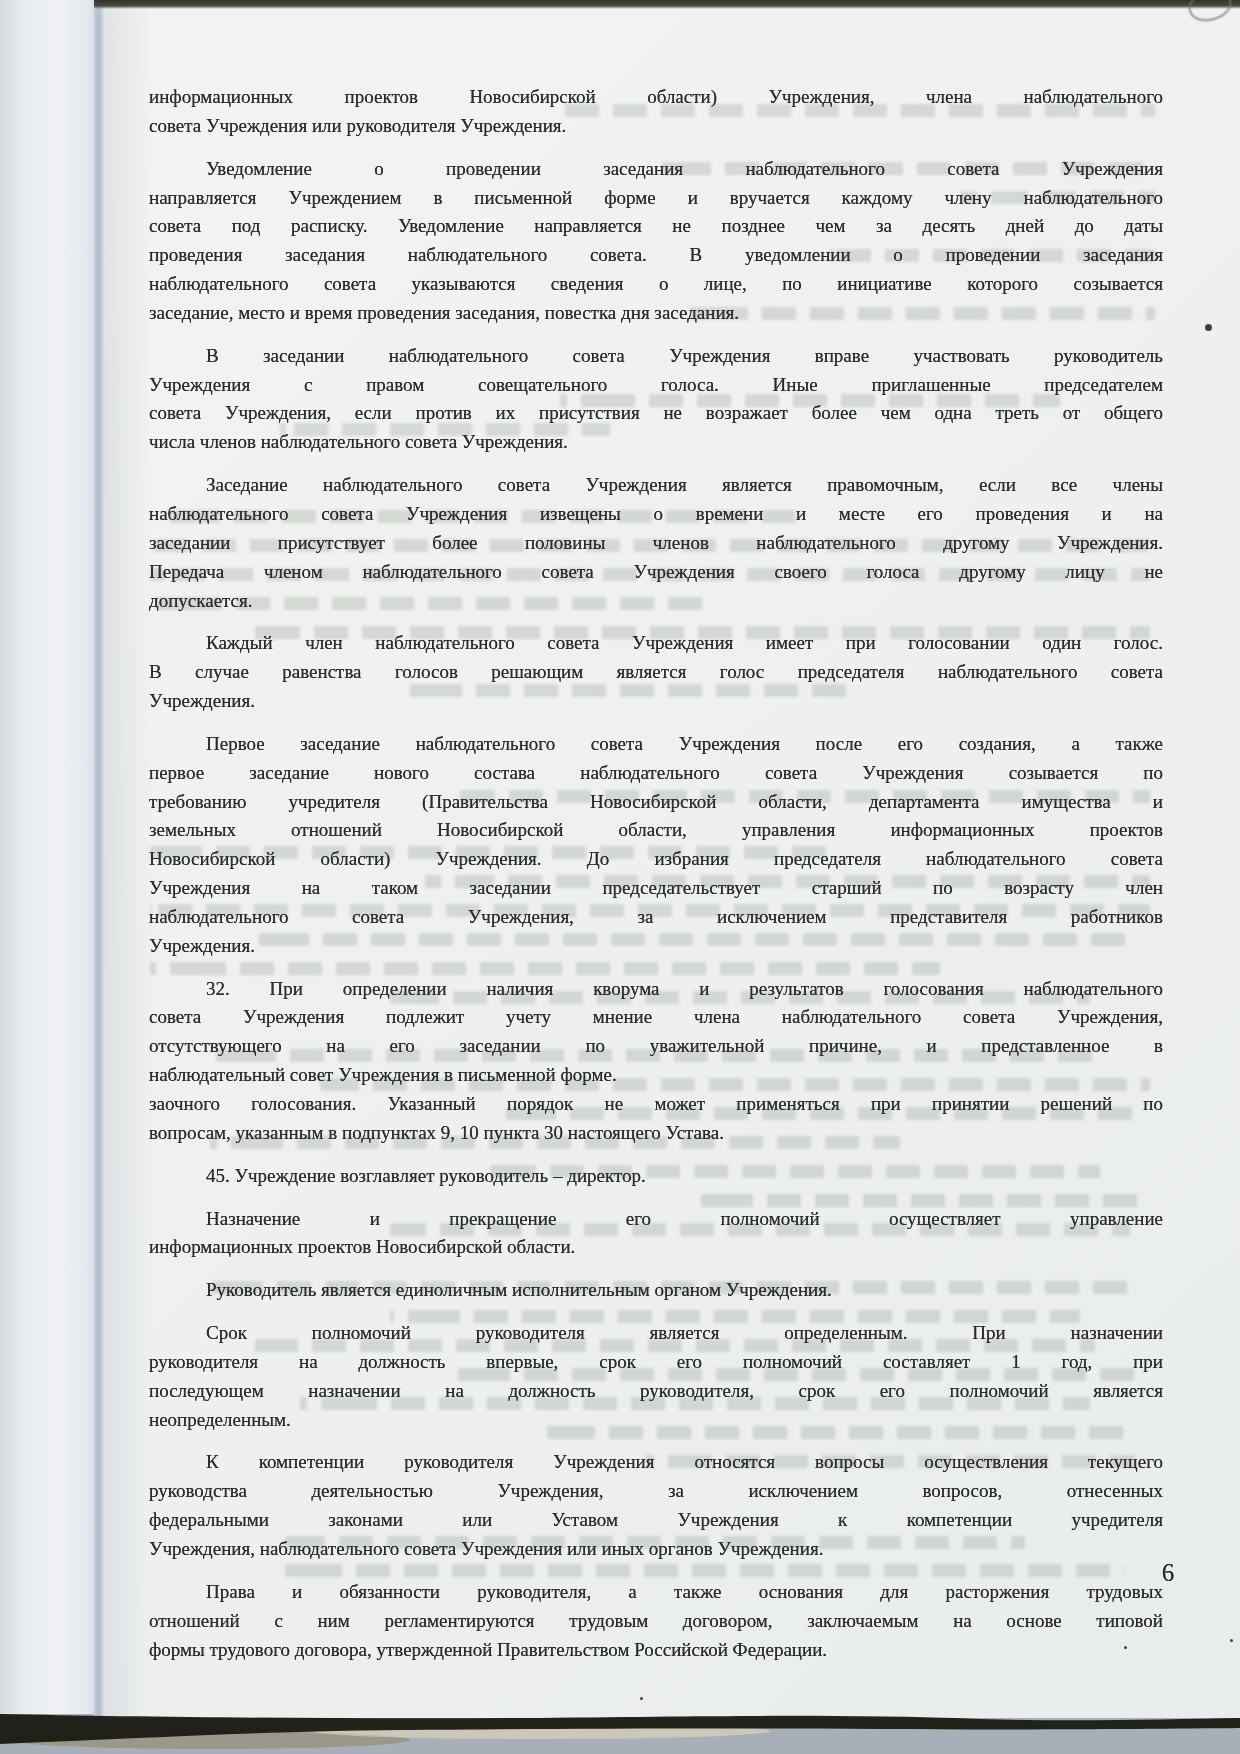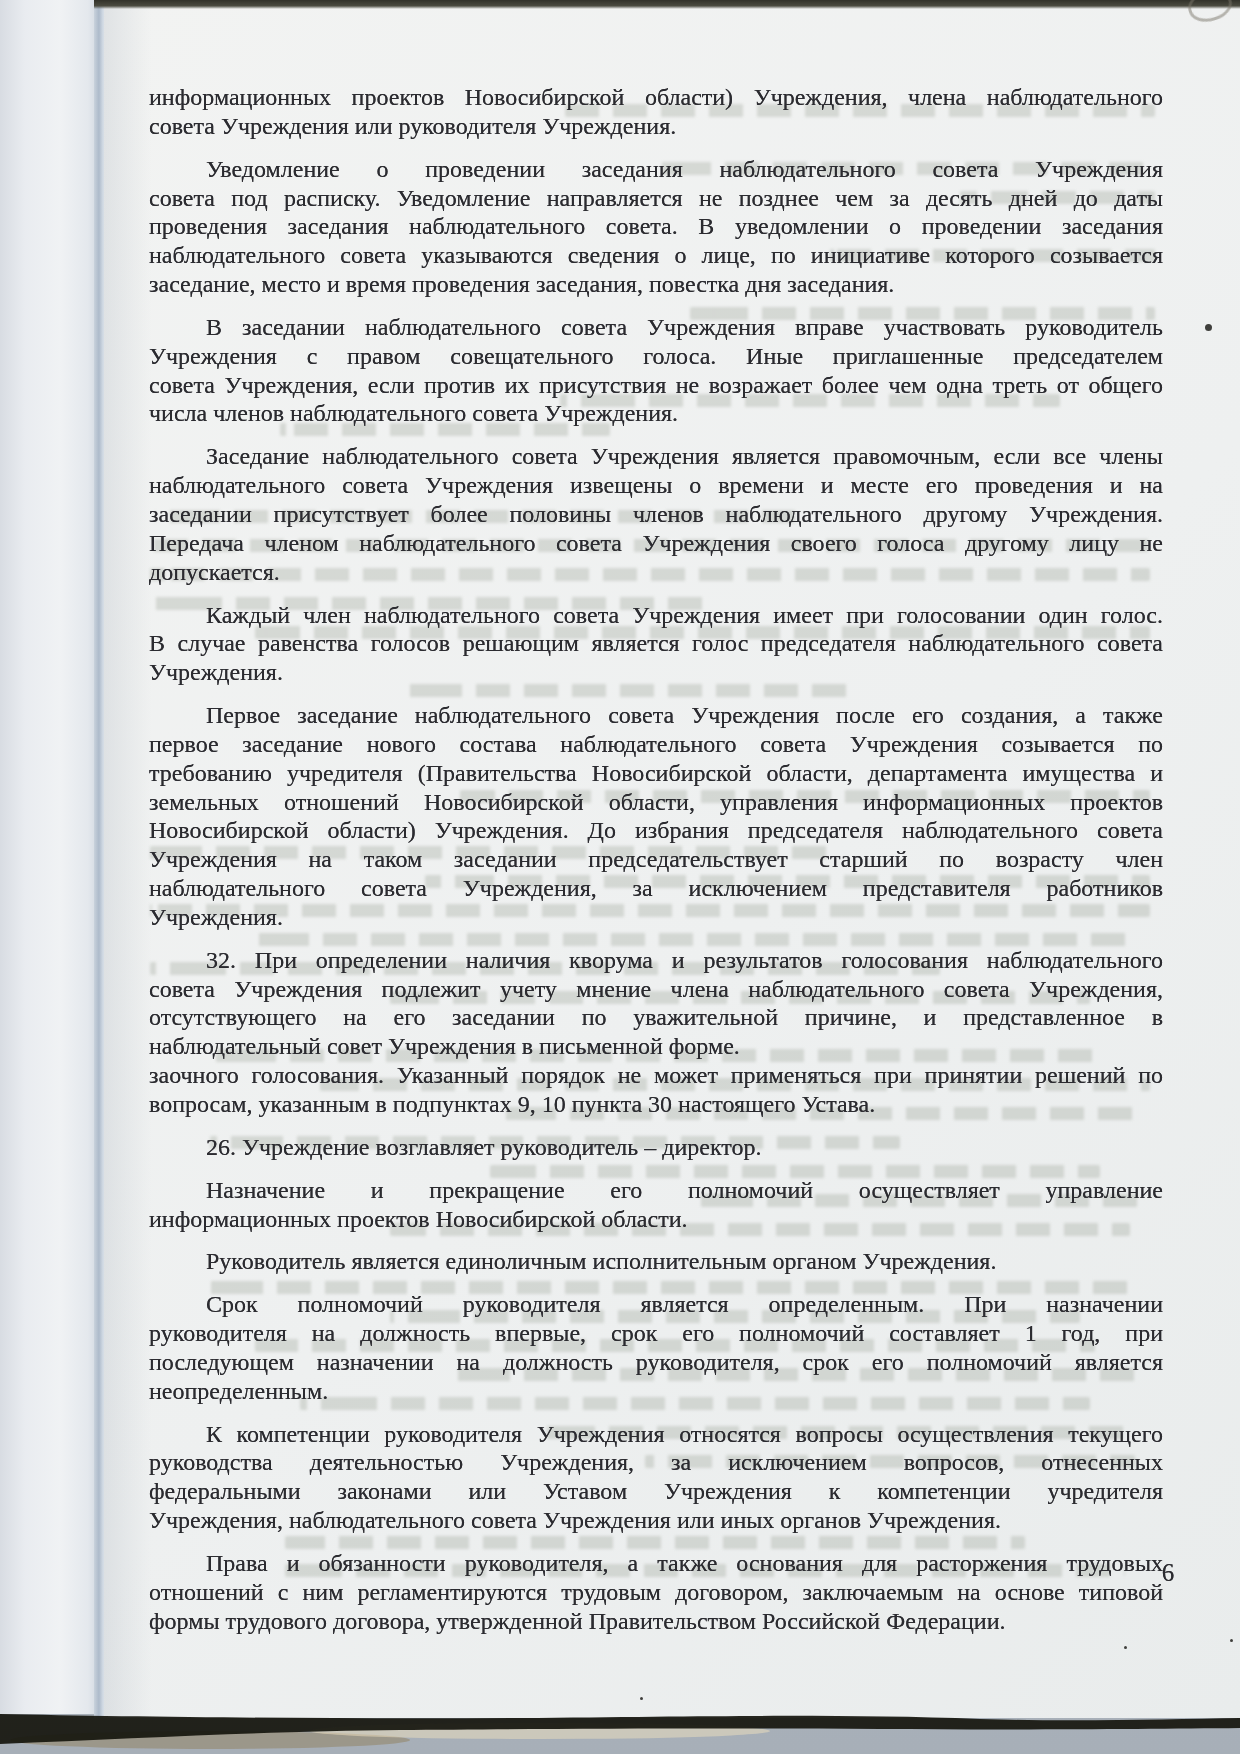--- a/index.html
+++ b/index.html
@@ -29,21 +29,21 @@
     background:linear-gradient(90deg,rgba(158,168,180,.22),rgba(158,168,180,0));
   }
   .top-edge {
     position:absolute; left:94px; top:0; width:1146px; height:9px;
     background:linear-gradient(180deg,#32322a 0%,#4b4b40 65%,rgba(75,75,64,0) 100%);
     filter:blur(.6px);
   }
   
   .textblock {
     position:absolute; left:149px; top:83px; width:1014px;
-    font-size:24px; line-height:28.85px; color:#2b2b30;
+    font-size:19px; line-height:28.85px; color:#2b2b30;
     text-shadow:0 0 .6px rgba(43,43,48,.85);
     font-family:Liberation Serif, serif;
   }
   .para { margin:0; }
   .line { text-align:justify; text-align-last:justify; height:28.85px; overflow:hidden; }
   .line.last { text-align-last:left; }
   .line.ind { padding-left:57px;margin-top:14px; }
   .pagenum {
     position:absolute; left:1146px; top:1559px; width:44px;
     font-size:25px; color:#2b2b30; text-align:center;
@@ -114,20 +114,21 @@
     <div class="ghost" style="top: 1564px; left: 285px; width: 840px; background-position: 23px 0px;"></div>
   </div>
 
 <div class="textblock" id="textblock">
     <div class="para">
       <div class="line">информационных проектов Новосибирской области) Учреждения, члена наблюдательного</div>
       <div class="line last">совета Учреждения или руководителя Учреждения.</div>
     </div>
     <div class="para">
       <div class="line ind">Уведомление о проведении заседания наблюдательного совета Учреждения</div>
+      <div class="line">направляется Учреждением в письменной форме и вручается каждому члену наблюдательного</div>
       <div class="line">совета под расписку. Уведомление направляется не позднее чем за десять дней до даты</div>
       <div class="line">проведения заседания наблюдательного совета. В уведомлении о проведении заседания</div>
       <div class="line">наблюдательного совета указываются сведения о лице, по инициативе которого созывается</div>
       <div class="line last">заседание, место и время проведения заседания, повестка дня заседания.</div>
     </div>
     <div class="para">
       <div class="line ind">В заседании наблюдательного совета Учреждения вправе участвовать руководитель</div>
       <div class="line">Учреждения с правом совещательного голоса. Иные приглашенные председателем</div>
       <div class="line">совета Учреждения, если против их присутствия не возражает более чем одна треть от общего</div>
       <div class="line last">числа членов наблюдательного совета Учреждения.</div>
@@ -158,21 +159,21 @@
       <div class="line ind">32. При определении наличия кворума и результатов голосования наблюдательного</div>
       <div class="line">совета Учреждения подлежит учету мнение члена наблюдательного совета Учреждения,</div>
       <div class="line">отсутствующего на его заседании по уважительной причине, и представленное в</div>
       <div class="line last">наблюдательный совет Учреждения в письменной форме.</div>
     </div>
     <div class="para">
       <div class="line">заочного голосования. Указанный порядок не может применяться при принятии решений по</div>
       <div class="line last">вопросам, указанным в подпунктах 9, 10 пункта 30 настоящего Устава.</div>
     </div>
     <div class="para">
-      <div class="line last ind">26. Учреждение возглавляет руководитель – директор.</div>
+      <div class="line last ind">45. Учреждение возглавляет руководитель – директор.</div>
     </div>
     <div class="para">
       <div class="line ind">Назначение и прекращение его полномочий осуществляет управление</div>
       <div class="line last">информационных проектов Новосибирской области.</div>
     </div>
     <div class="para">
       <div class="line last ind">Руководитель является единоличным исполнительным органом Учреждения.</div>
     </div>
     <div class="para">
       <div class="line ind">Срок полномочий руководителя является определенным. При назначении</div>

